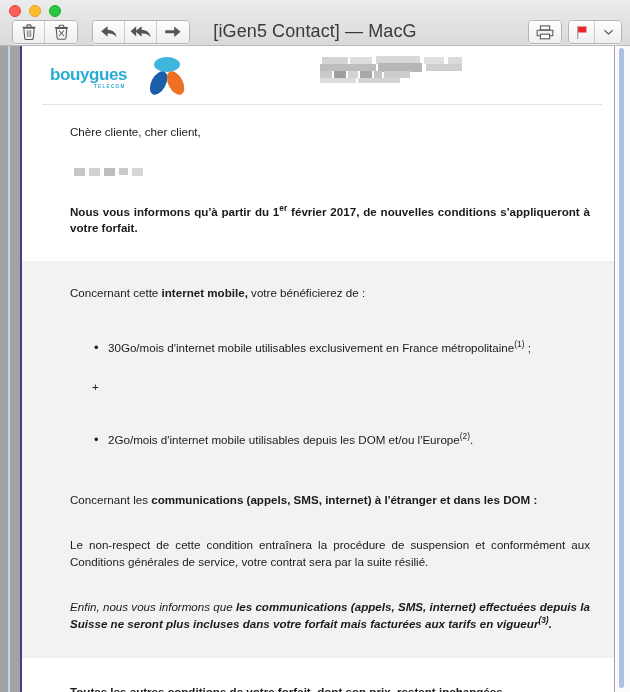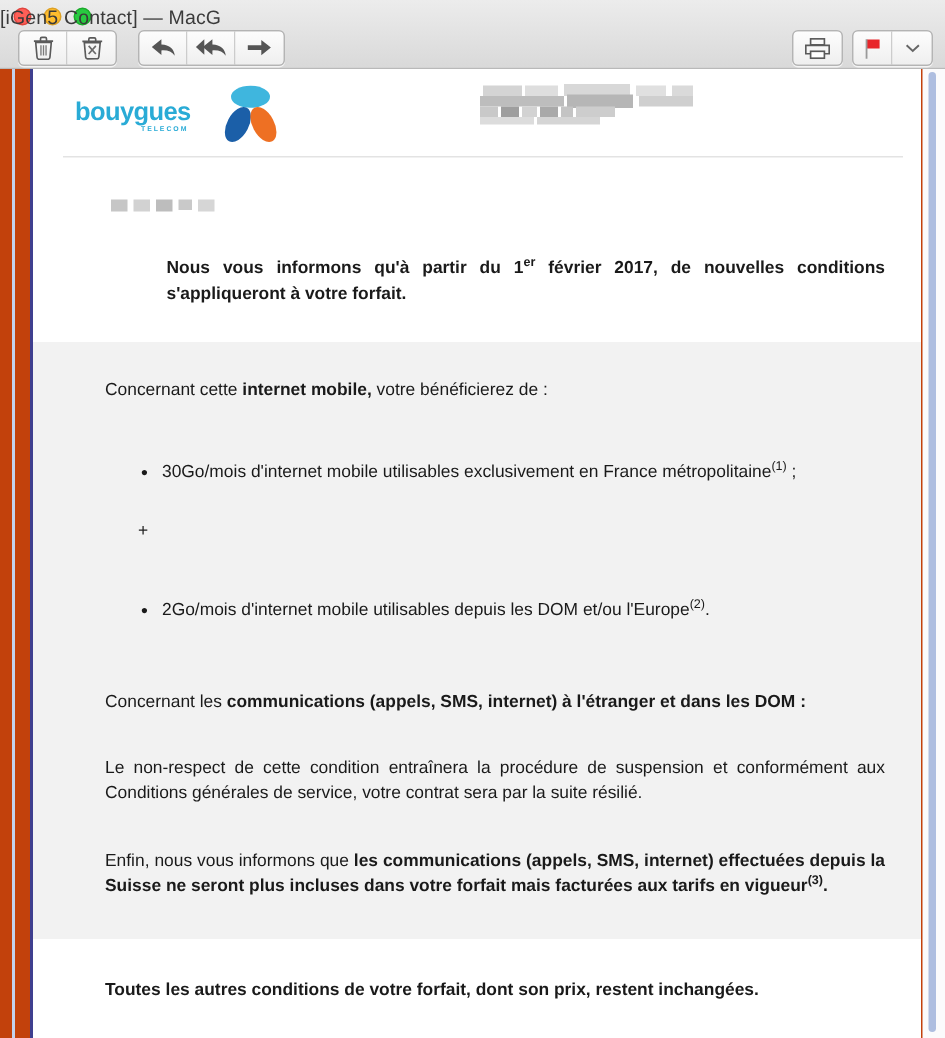--- a/index.html
+++ b/index.html
@@ -33,23 +33,23 @@
     width: 12px; height: 12px;
     border-radius: 50%;
     display: block;
   }
   .tl.close  { background: #ff5f57; border: 1px solid #e0443e; }
   .tl.min    { background: #ffbd2e; border: 1px solid #dea123; }
   .tl.zoom   { background: #28c940; border: 1px solid #1aab29; }
 
   #window-title {
     position: absolute;
-    left: 0; right: 0; top: 4px;
-    text-align: left;
-    font-size: 13px;
+    left: 0; right: 0; top: 21px;
+    text-align: center;
+    font-size: 18px;
     color: #3a3a3a;
     letter-spacing: 0.1px;
     font-family: "Liberation Sans", sans-serif;
   }
 
   
   #toolbar {
     position: absolute;
     top: 20px; left: 0; right: 0;
     height: 26px;
@@ -81,21 +81,21 @@
   #seg-print  { left: 528px; }
   #seg-flag   { left: 568px; }
   #seg-flag .btn { width: 26px; }
 
   
   #message-area {
     position: absolute;
     top: 46px; left: 0;
     width: 630px;
     height: 646px;
-    background: #c2410c;
+    background: #a3a3a3;
     overflow: hidden;
   }
   
   #quote-bar-outer {
     position: absolute;
     left: 8px; top: 0;
     width: 2px; height: 646px;
     background: #c3d2ee;
   }
   #quote-bar-inner {
@@ -345,34 +345,35 @@
             <rect x="48" y="24" width="42" height="5" fill="#d5d5d5"></rect>
           </svg>
         </div>
 
         <div id="header-divider"></div>
       </div>
 
       <div id="body">
 
         <div class="section">
+          <p class="tx pad-t-18" style="padding-top:16px;">Chère cliente, cher client,</p>
 
           <p class="tx" style="padding-top:22px;">
             <span class="redact-inline">
               <svg width="72" height="11" viewBox="0 0 72 11">
                 <rect x="0" y="1" width="11" height="8" fill="#c6c6c6"></rect>
                 <rect x="15" y="1" width="11" height="8" fill="#d2d2d2"></rect>
                 <rect x="30" y="1" width="11" height="8" fill="#bdbdbd"></rect>
                 <rect x="45" y="1" width="9" height="7" fill="#c9c9c9"></rect>
                 <rect x="58" y="1" width="11" height="8" fill="#d6d6d6"></rect>
               </svg>
             </span>
           </p>
 
-          <p class="tx b" style="padding-top:24px;padding-bottom:24px;margin-left:41px;">
+          <p class="tx b" style="padding-top:24px;padding-bottom:24px;">
             <span>Nous vous informons qu'à partir du 1</span><sup>er</sup><span> février 2017, de nouvelles conditions s'appliqueront à votre forfait.</span>
           </p>
         </div>
 
         <div class="section gray">
 
           <p class="tx" style="padding-top:24px;">
             <span>Concernant cette </span><span class="b">internet mobile,</span><span> votre bénéficierez de :</span>
           </p>
 
@@ -390,21 +391,21 @@
             </li>
           </ul>
 
           <p class="tx" style="padding-top:28px;">
             <span>Concernant les </span><span class="b">communications (appels, SMS, internet) à l'étranger et dans les DOM :</span>
           </p>
 
 
           <p class="tx" style="padding-top:28px;">Le non-respect de cette condition entraînera la procédure de suspension et conformément aux Conditions générales de service, votre contrat sera par la suite résilié.</p>
 
-          <p class="tx" style="padding-top:28px;padding-bottom:26px;">
+          <p class="tx" style="padding-top:28px;padding-bottom:26px;font-style:italic;">
             <span>Enfin, nous vous informons que </span><span class="b">les communications (appels, SMS, internet) effectuées depuis la Suisse ne seront plus incluses dans votre forfait mais facturées aux tarifs en vigueur</span><sup class="b">(3)</sup><span class="b">.</span>
           </p>
         </div>
 
         <div class="section">
           <p class="tx b" style="padding-top:26px;">Toutes les autres conditions de votre forfait, dont son prix, restent inchangées.</p>
         </div>
 
       </div>
     </div>

